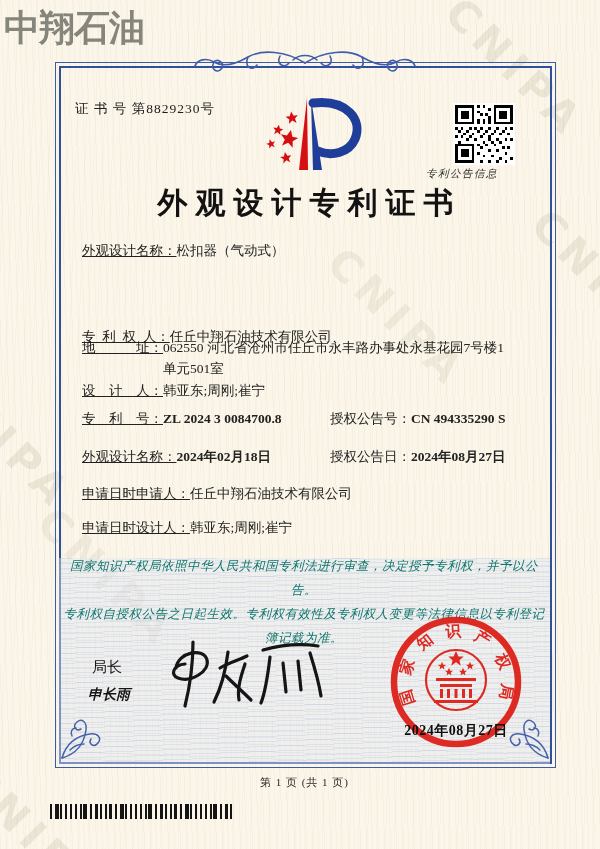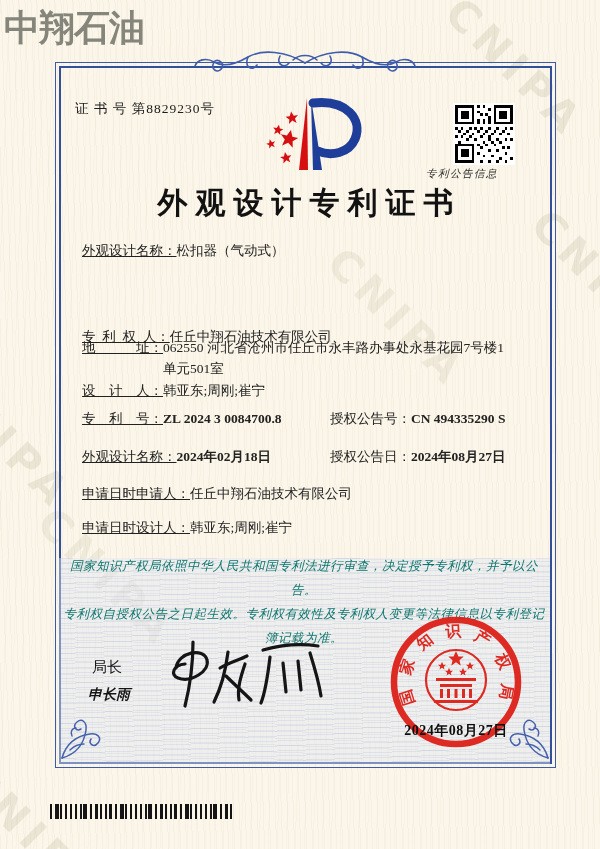--- a/index.html
+++ b/index.html
@@ -273,15 +273,16 @@
       <rect x="52" y="75" width="3" height="9"></rect>
       <rect x="59" y="75" width="3" height="9"></rect>
       <rect x="66.5" y="75" width="3" height="9"></rect>
       <rect x="74" y="75" width="3" height="9"></rect>
       <rect x="81" y="75" width="3" height="9"></rect>
       <rect x="46" y="86" width="44" height="3"></rect>
     </g>
   </svg>
   <div class="seal-date">2024年08月27日</div>
 
+  <div class="page-num">第 1 页 (共 1 页)</div>
   <div class="barcode"></div>
 
 </div>
 
 </body></html>

